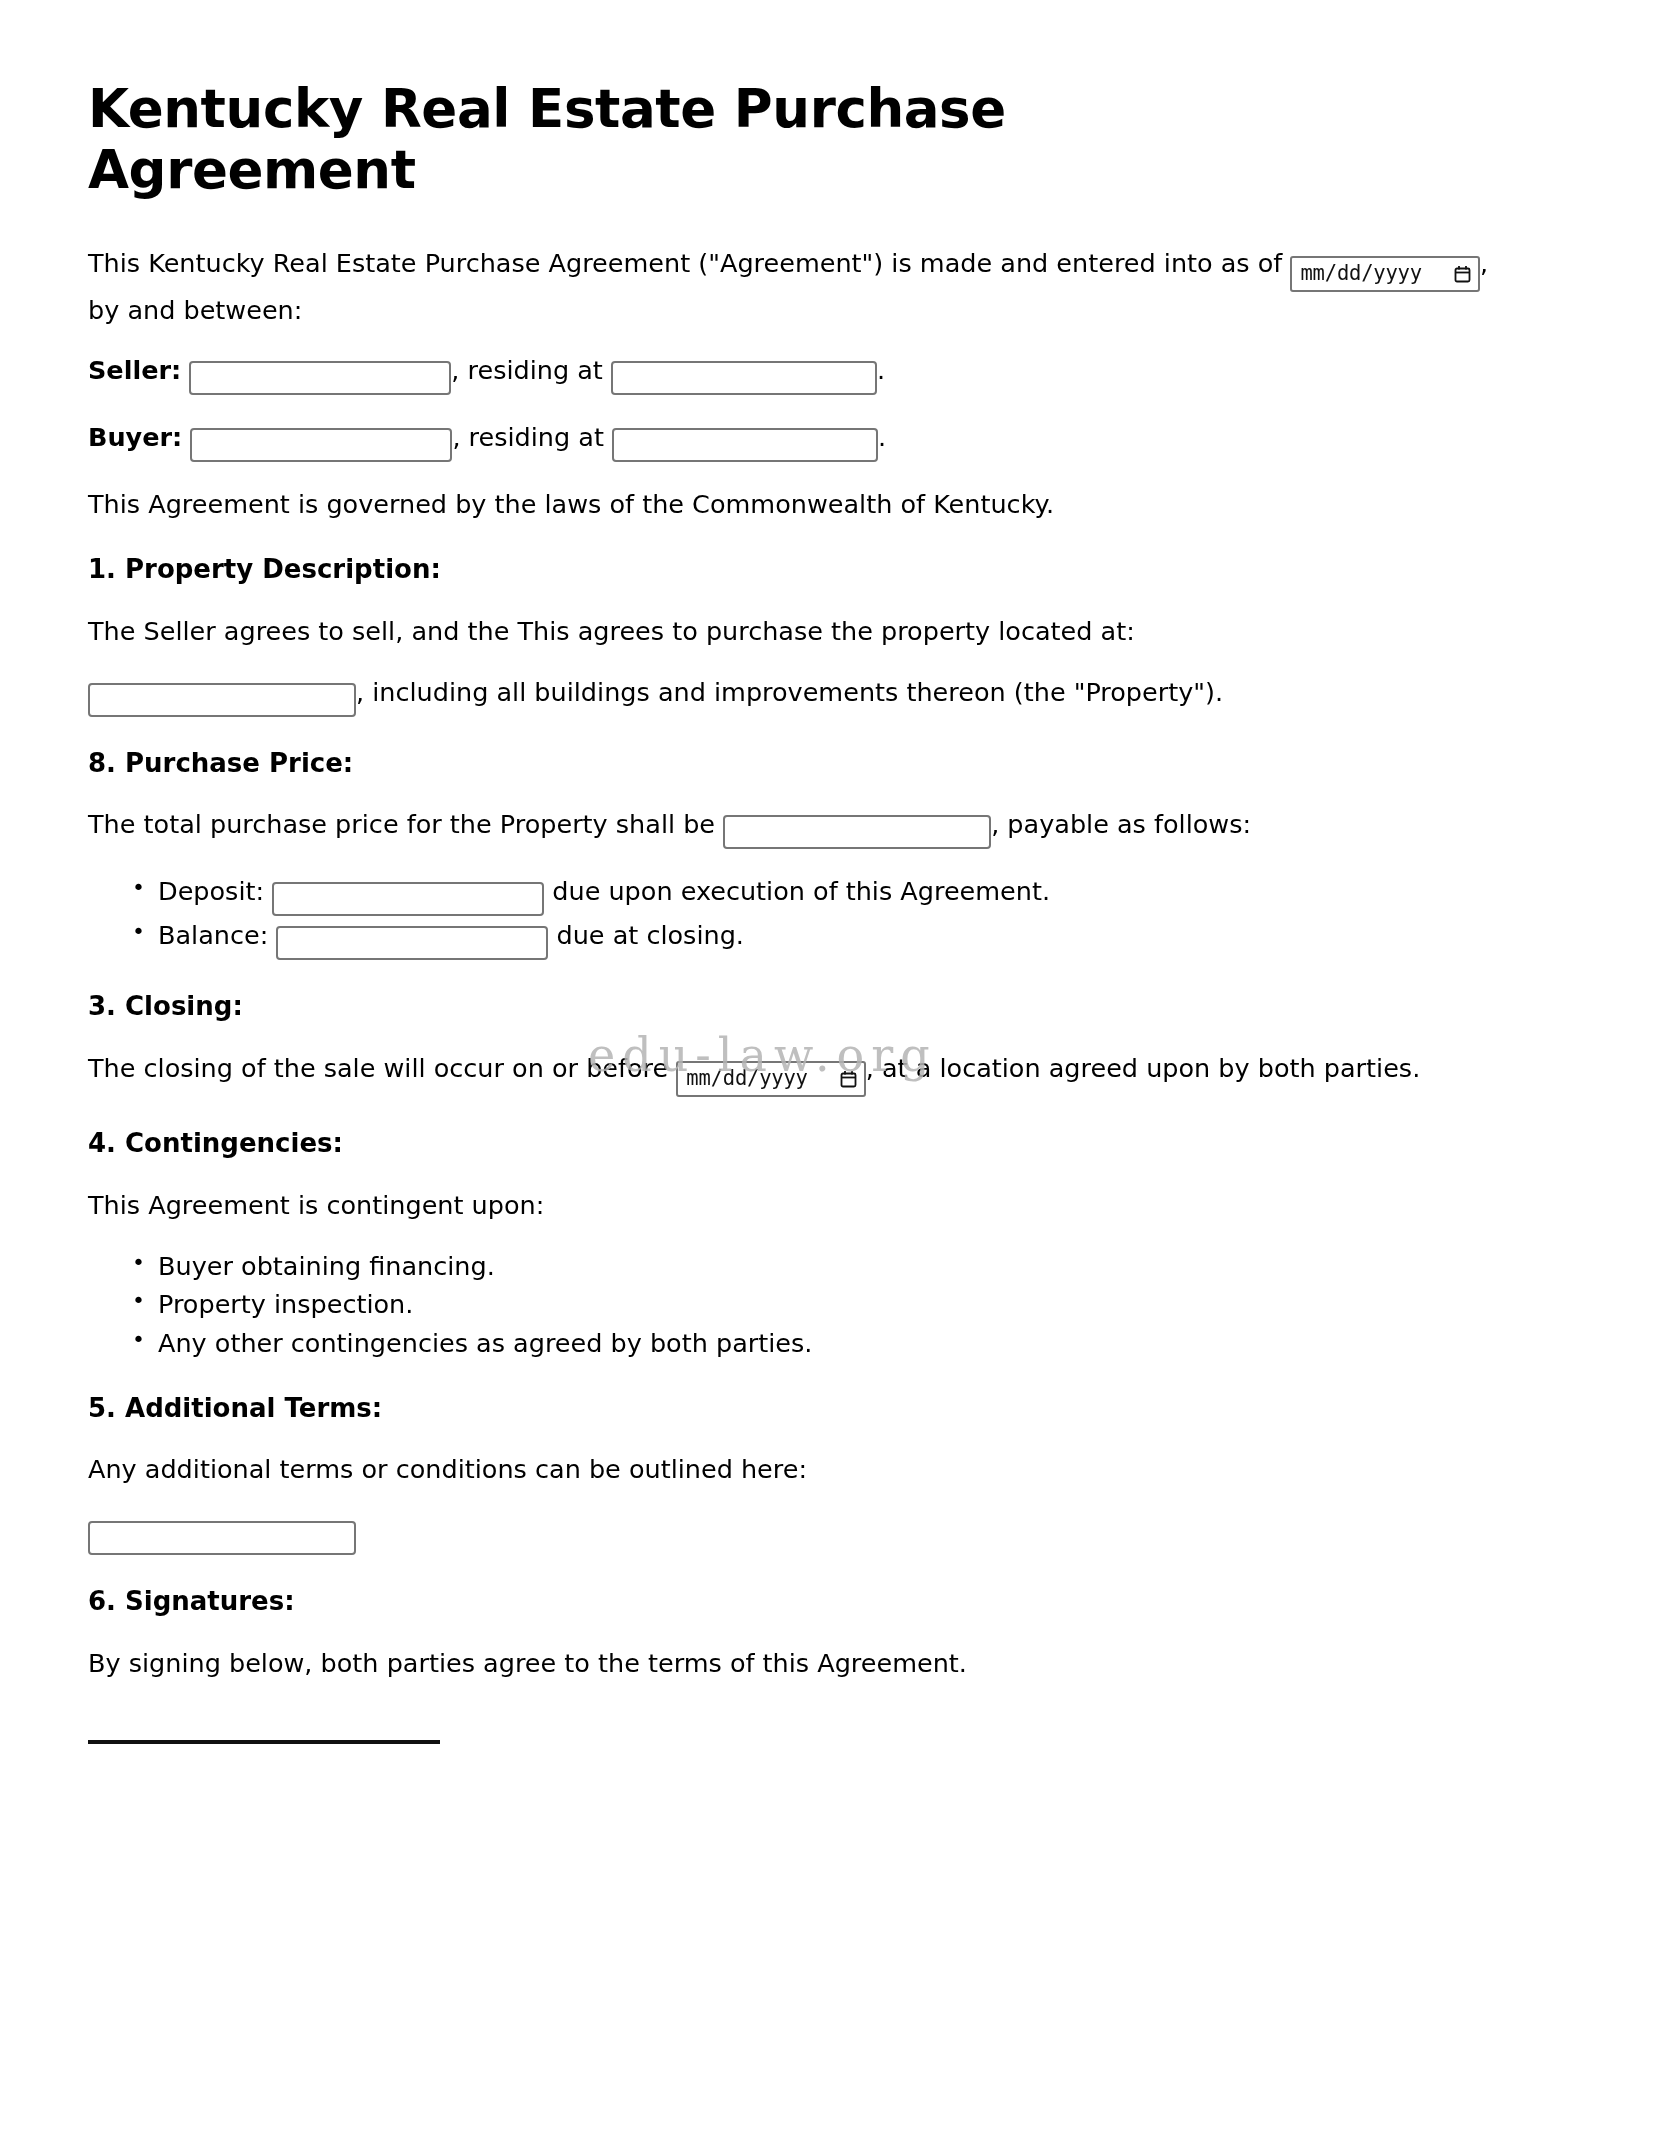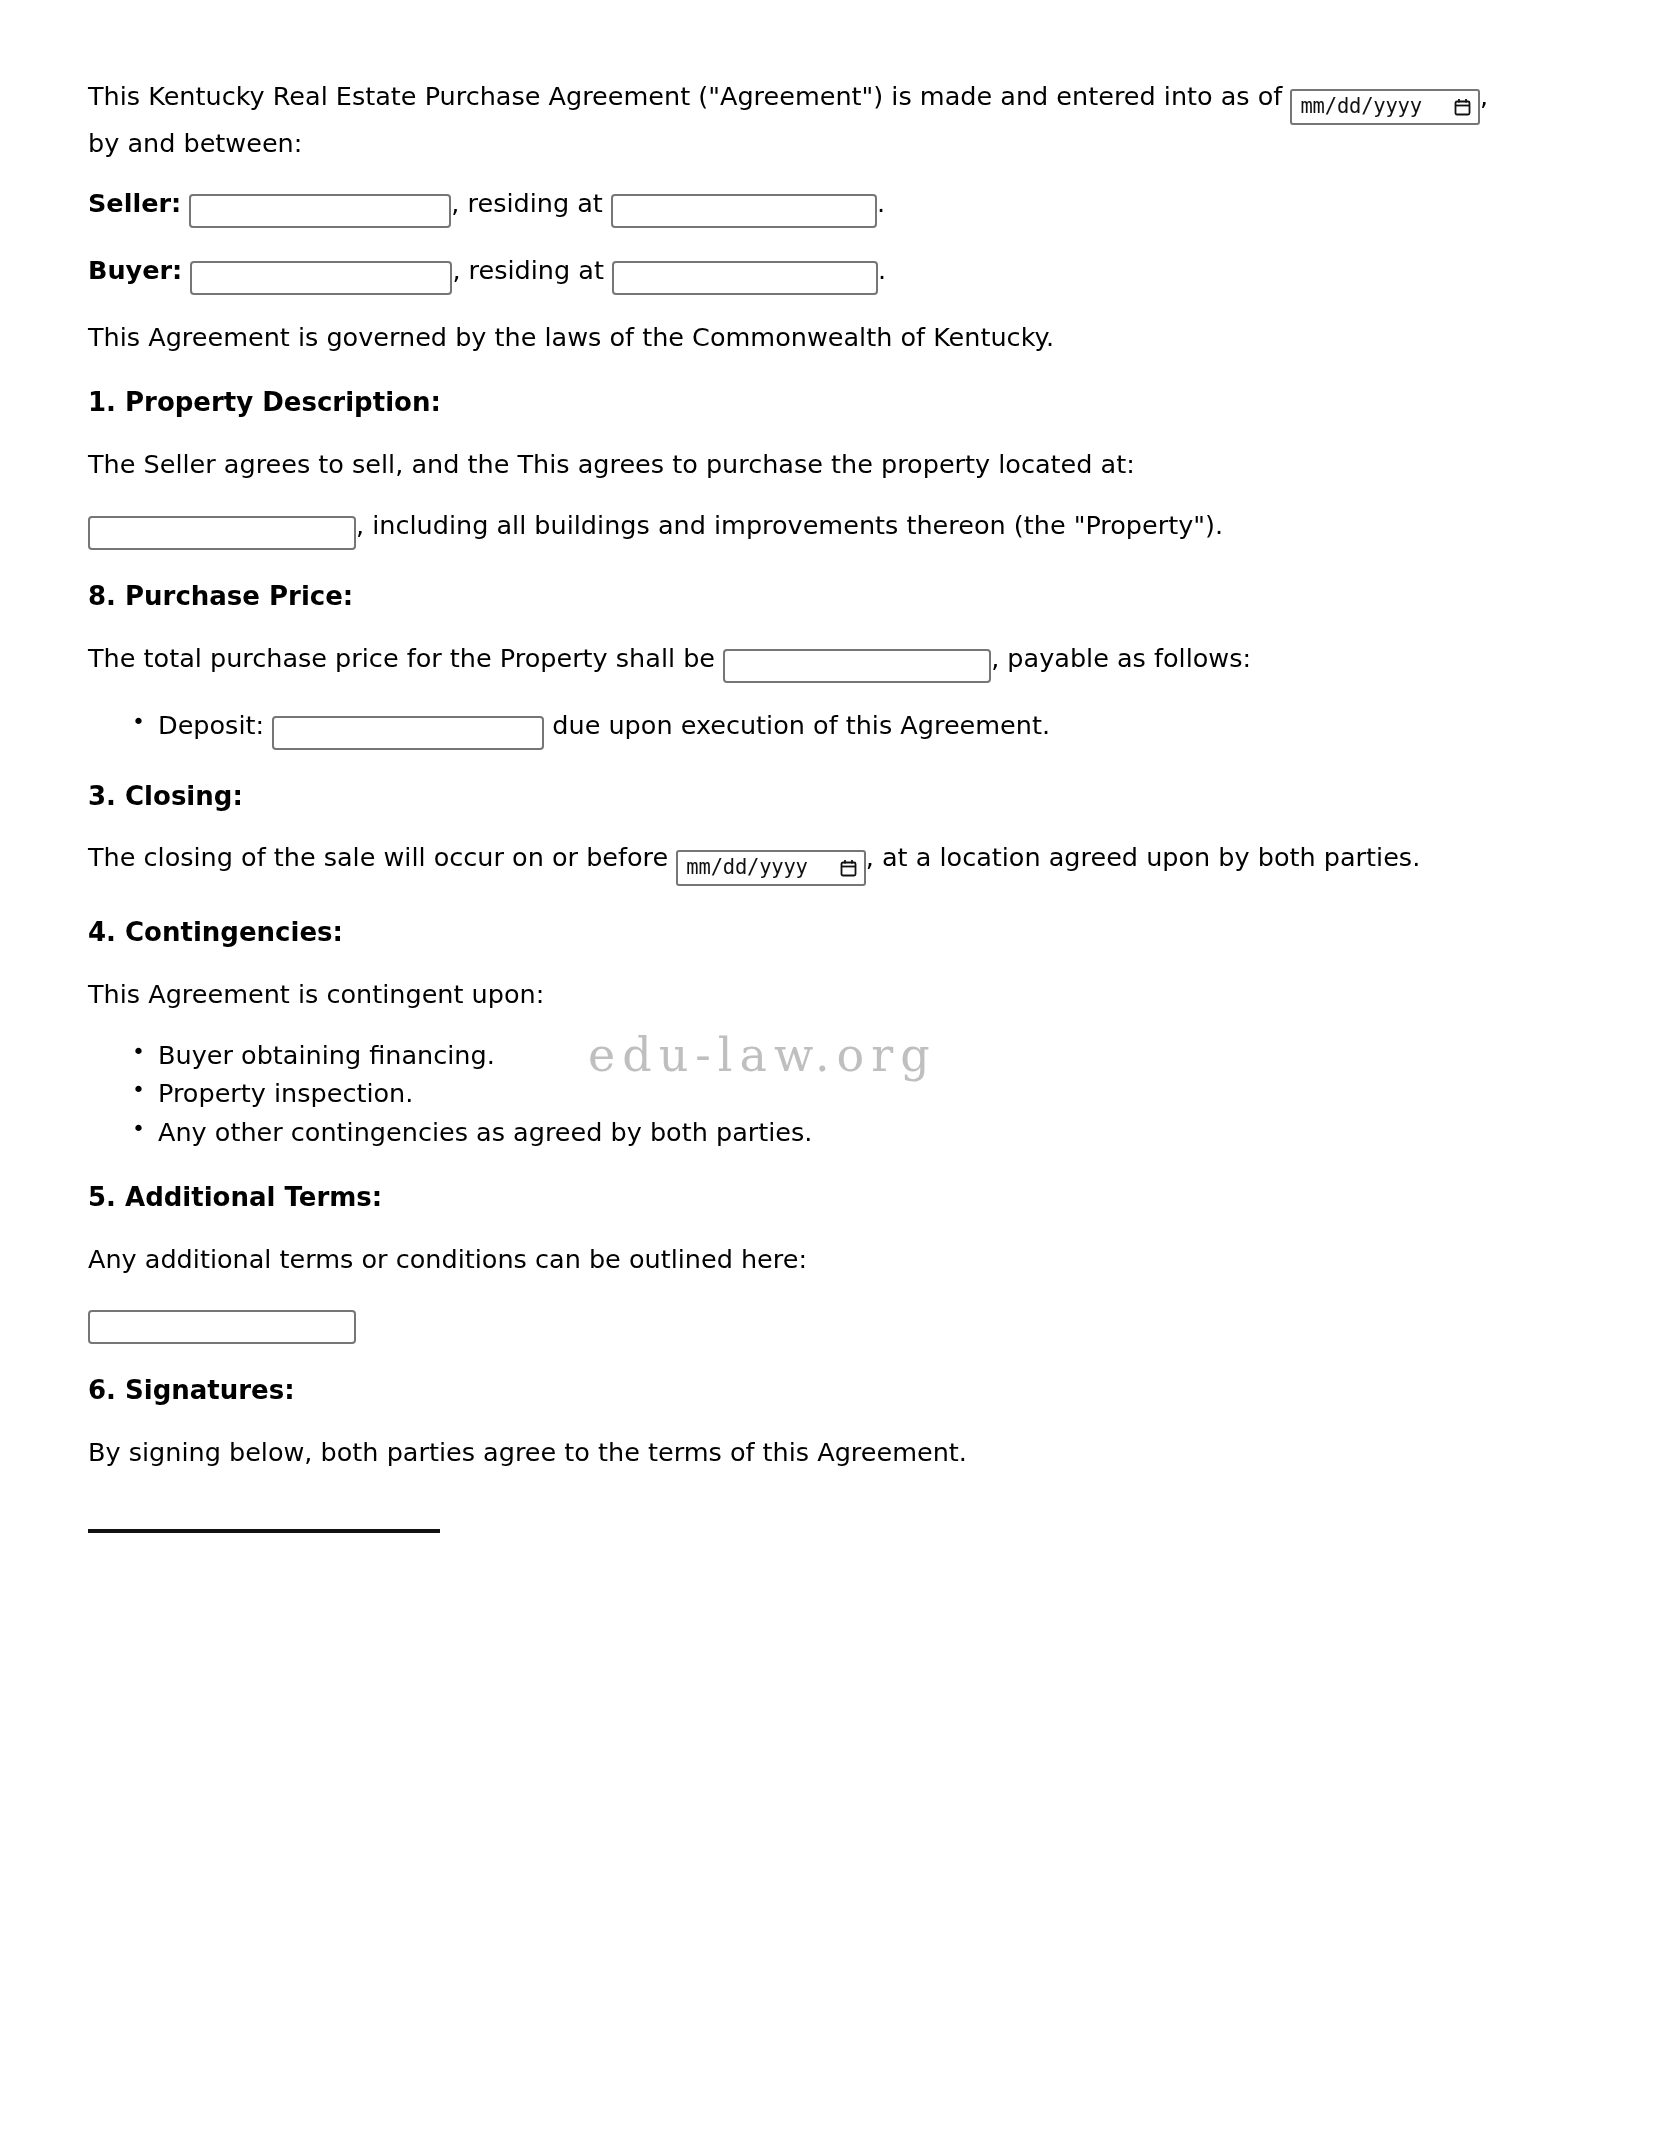--- a/index.html
+++ b/index.html
@@ -133,20 +133,21 @@
     opacity: 0.85;
     text-align: right;
   }
   b.inline-label { font-weight: bold; }
 </style>
 </head>
 <body>
 
 <div class="page">
 
+  <h1 class="doc-title">Kentucky Real Estate Purchase Agreement</h1>
 
   <p class="para">
     <span>This Kentucky Real Estate Purchase Agreement ("Agreement") is made and entered into as of</span>
     <span class="datewrap">
       <span class="dtext">mm/dd/yyyy</span>
       <span class="cal-icon">
         <svg width="17" height="18" viewBox="0 0 17 18" aria-hidden="true">
           <rect x="1.5" y="3.5" width="14" height="13" rx="1.5" fill="none" stroke="#111" stroke-width="1.8"></rect>
           <line x1="1.5" y1="7.5" x2="15.5" y2="7.5" stroke="#111" stroke-width="1.8"></line>
           <line x1="5" y1="1" x2="5" y2="4.5" stroke="#111" stroke-width="1.8"></line>
@@ -180,20 +181,25 @@
   <p class="para">
     <span>The total purchase price for the Property shall be</span>
     <input class="fld w-price" type="text" value="" style=""><span>, payable as follows:</span>
   </p>
   <ul class="bullets tight">
     <li>
       <span>Deposit:</span>
       <input class="fld w-dep" type="text" value="" style="">
       <span>due upon execution of this Agreement.</span>
     </li>
+    <li>
+      <span>Balance:</span>
+      <input class="fld w-bal" type="text" value="" style="">
+      <span>due at closing.</span>
+    </li>
   </ul>
 
   <h2 class="sec-head">3. Closing:</h2>
   <p class="para">
     <span>The closing of the sale will occur on or before</span>
     <span class="datewrap">
       <span class="dtext">mm/dd/yyyy</span>
       <span class="cal-icon">
         <svg width="17" height="18" viewBox="0 0 17 18" aria-hidden="true">
           <rect x="1.5" y="3.5" width="14" height="13" rx="1.5" fill="none" stroke="#111" stroke-width="1.8"></rect>

